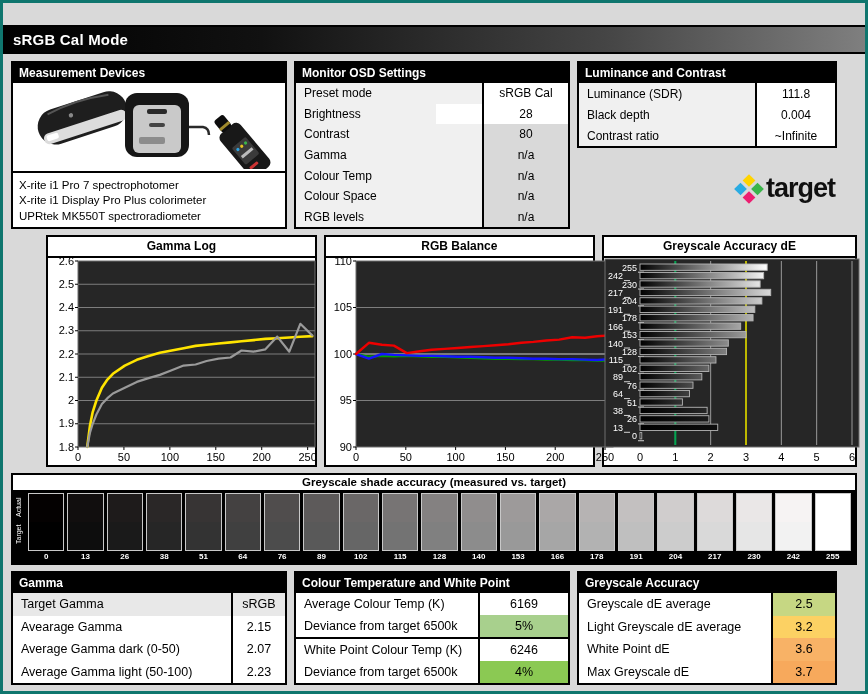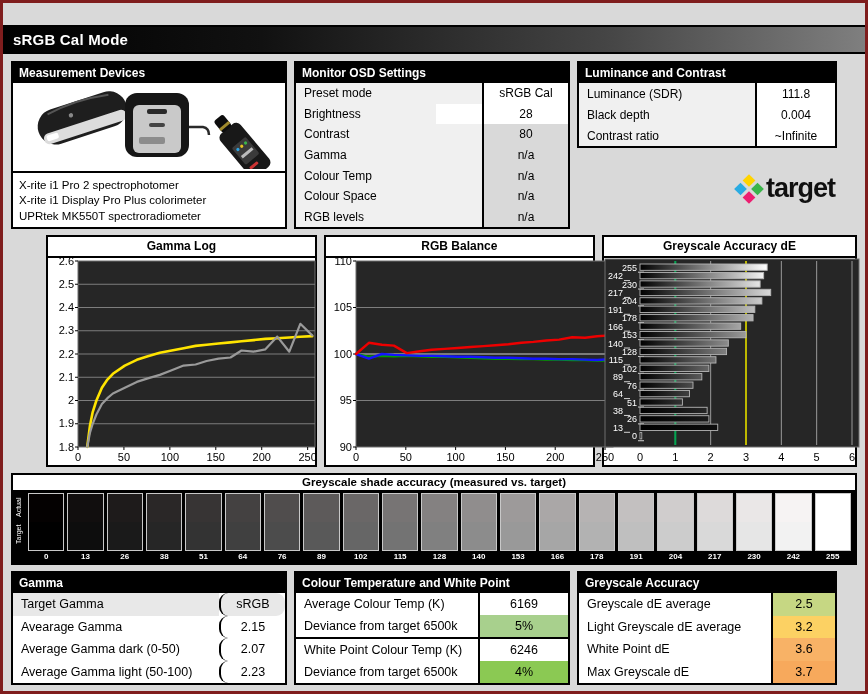--- a/index.html
+++ b/index.html
@@ -1,36 +1,36 @@
 <!DOCTYPE html>
 <html><head>
 <meta charset="utf-8">
 <style>
   * { box-sizing: border-box; }
   html,body { margin:0; padding:0; background:#fff; }
   body { width:868px; height:694px; font-family:"Liberation Sans", sans-serif; }
-  .frame { position:relative; width:868px; height:694px; border:3px solid #7f1d1d; background:#d9d9d9; }
+  .frame { position:relative; width:868px; height:694px; border:3px solid #0f766e; background:#d9d9d9; }
   .topgap { height:22px; }
   .titlebar { height:29px; background:linear-gradient(90deg,#000 0%,#111 30%,#454545 70%,#7f7f7f 100%);
               border-top:2px solid #000; border-bottom:2px solid #000; display:flex; align-items:center; }
   .titlebar span { color:#fff; font-size:15px; font-weight:bold; padding-left:10px; letter-spacing:.2px; }
   .content { padding:7px 8px 5px 8px; display:flex; flex-direction:column; gap:6px; }
   .cols { display:flex; gap:7px; }
   .c1 { width:276px; } .c2 { width:276px; } .c3 { width:260px;justify-content:center; }
 
   .panel { background:#fff; border:2px solid #000; display:flex; flex-direction:column; }
   .phead { background:#000; color:#fff; font-weight:bold; font-size:12px; padding:3px 6px; flex:0 0 auto; }
 
   
   .rows { flex:1; display:flex; flex-direction:column; }
   .trow { flex:1; display:flex; align-items:center; }
   .trow .lab { flex:1; font-size:12px; padding:0 8px; background:#f0f0f0; align-self:stretch; display:flex; align-items:center; }
   .trow .val { align-self:stretch; display:flex; align-items:center; justify-content:center;
                font-size:12px; border-left:2px solid #000; background:#fff; }
-  .w86 { width:86px; } .w80 { width:80px; } .w66 { width:66px;border-radius:9px; } .w90 { width:90px; } .w64 { width:64px; }
+  .w86 { width:86px; } .w80 { width:80px; } .w66 { width:54px; } .w90 { width:90px; } .w64 { width:64px; }
   .gsep { border-top:2px solid #000; }
 
   
   .devbox { height:90px; border-bottom:2px solid #000; display:flex; align-items:center; justify-content:center; background:#fff; }
   .devlist { flex:1; display:flex; flex-direction:column; justify-content:space-evenly; padding:2px 6px; }
   .devlist div { font-size:11.5px; }
 
   
   .lumpanel { height:87px; }
   .logorow { flex:1; display:flex; align-items:center; justify-content:flex-end; padding-right:2px; gap:2px; }
@@ -102,21 +102,21 @@
               <circle cx="13" cy="23" r="1.6" fill="#e5c420"></circle>
               <circle cx="18" cy="23" r="1.6" fill="#3ab54a"></circle>
               <rect x="6" y="30" width="14" height="3" fill="#bbb"></rect>
               <rect x="5" y="44" width="10" height="3" rx="1" fill="#c33"></rect>
               <rect x="7" y="-14" width="12" height="15" rx="3" fill="#0d0d0d"></rect>
               <rect x="7" y="-5" width="12" height="3" fill="#a08a2c"></rect>
             </g>
           </svg>
         </div>
         <div class="devlist">
-          <div>X-rite i1 Pro 2 spectrophotomer</div>
+          <div>X-rite i1 Pro 7 spectrophotomer</div>
           <div>X-rite i1 Display Pro Plus colorimeter</div>
           <div>UPRtek MK550T spectroradiometer</div>
         </div>
       </div>
 
       <div class="panel c2">
         <div class="phead">Monitor OSD Settings</div>
         <div class="rows">
           <div class="trow">
               <div class="lab">Preset mode</div>

